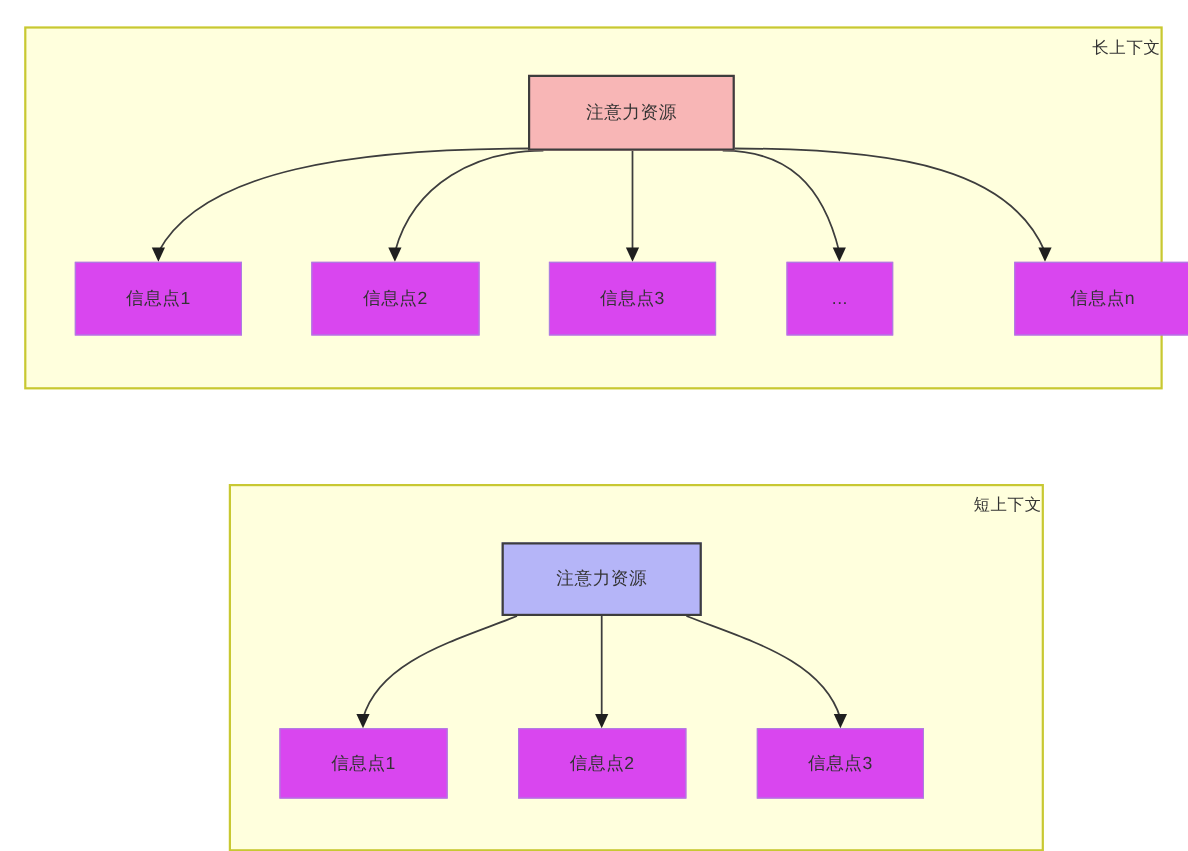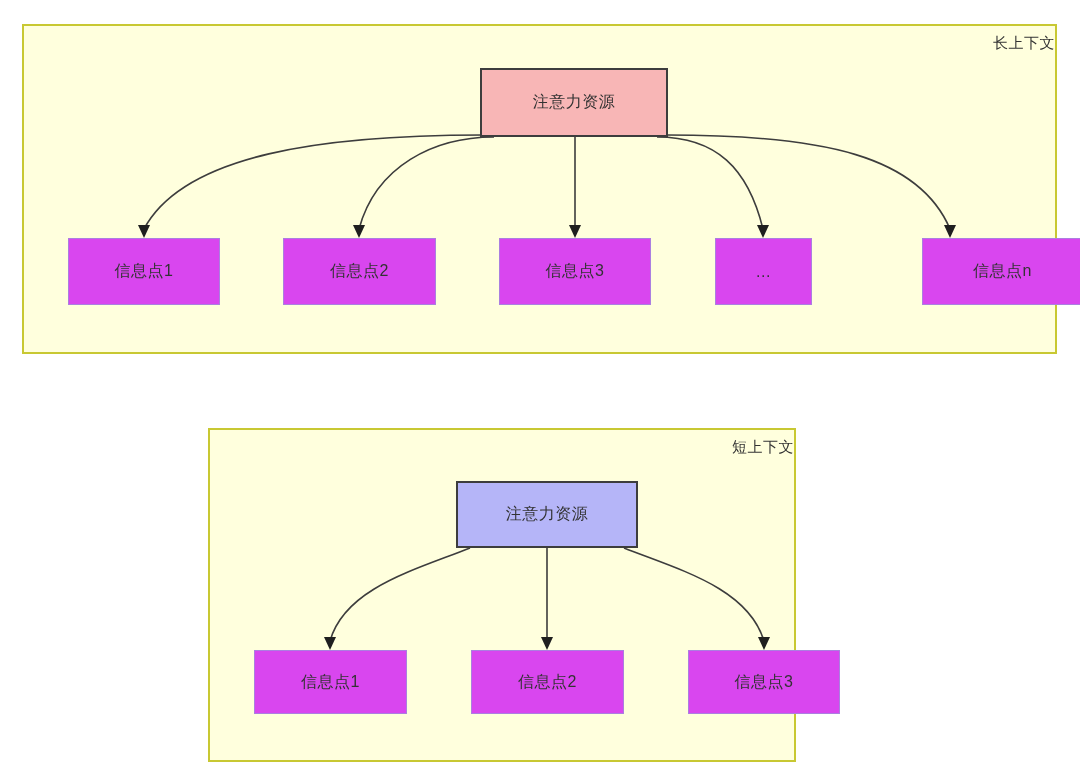--- a/index.html
+++ b/index.html
@@ -28,22 +28,22 @@
     box-sizing: border-box;
   }
   #panel-long {
     left: 22px;
     top: 24px;
     width: 1035px;
     height: 330px;
   }
   #panel-short {
     left: 208px;
-    top: 428px;
-    width: 588px;
+    top: 440px;
+    width: 741px;
     height: 334px;
   }
   .panel-title {
     position: absolute;
     top: 8px;
     left: 0;
     width: 100%;
     text-align: right;
     font-size: 15px;
     color: #333333;

